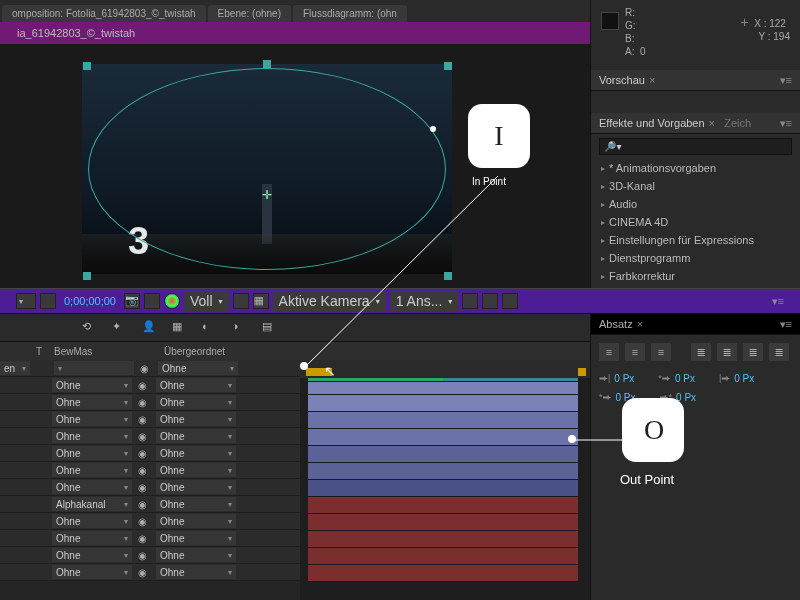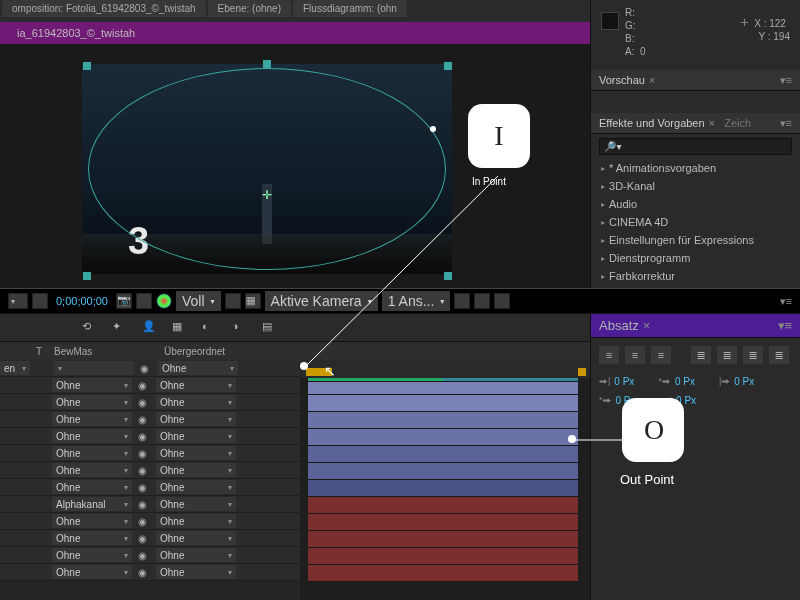--- a/index.html
+++ b/index.html
@@ -1,19 +1,19 @@
 <!DOCTYPE html>
 <html><head>
 <meta charset="utf-8">
 <style>
 * { margin: 0; padding: 0; box-sizing: border-box; font-family: Arial, sans-serif; }
 body { background: #1e1e1e; color: #b0b0b0; font-size: 11px; overflow: hidden; width: 800px; height: 600px; position: relative; }
 .top-area { height: 288px; display: flex; }
 .left-top { width: 590px; position: relative; }
-.tabs-row { height: 22px; background: #2a2a2a; display: flex; align-items: flex-start; padding-left: 2px; gap: 2px; }
+.tabs-row { height: 22px; background: #2a2a2a; display: flex; align-items: flex-end; padding-left: 2px; gap: 2px; }
 .tab { padding: 3px 10px; background: #383838; color: #aaa; font-size: 10px; border-radius: 3px 3px 0 0; cursor: default; }
 .file-row { height: 22px; background: #701a75; display: flex; align-items: center; padding-left: 17px; color: #bbb; font-size: 11px; }
 .preview-area { background: #1a1a1a; height: 244px; position: relative; }
 .preview-canvas { position: absolute; left: 82px; top: 20px; width: 370px; height: 210px; background: #0b1824; }
 .ellipse-mask { position: absolute; left: 88px; top: 24px; width: 358px; height: 202px; border: 1px solid #3aa8a0; border-radius: 50%; pointer-events: none; }
 .handle { position: absolute; width: 8px; height: 8px; background: #3aa8a0; }
 .big3 { position: absolute; left: 128px; top: 176px; color: #e8e8e8; font-size: 38px; font-weight: bold; font-family: "Arial Black", sans-serif; }
 .anchor-marker { position: absolute; left: 262px; top: 144px; width: 12px; height: 12px; color: #8fa; font-size: 12px; }
 .preview-dot { position: absolute; width: 6px; height: 6px; background: #fff; border-radius: 50%; }
 
@@ -23,21 +23,21 @@
 .info-right { line-height: 13px; text-align: left; padding-top: 10px; }
 .plus-icon { color: #888; font-size: 14px; }
 .panel-header { background: #333; padding: 4px 8px; font-size: 11px; color: #ccc; border-bottom: 1px solid #111; }
 .close-x { margin-left: 4px; color: #888; }
 .panel-menu { float: right; color: #888; }
 .search-row { padding: 4px 8px; background: #2a2a2a; }
 .search-input { background: #1e1e1e; border: 1px solid #111; width: 100%; padding: 2px 4px; color: #ccc; font-size: 10px; }
 .effect-item { padding: 3px 10px; font-size: 11px; color: #bbb; cursor: default; display: flex; align-items: center; }
 .effect-item::before { content: "▸"; margin-right: 4px; font-size: 8px; color: #888; }
 
-.toolbar-row { height: 26px; background: #000000; border-top: 1px solid #444; border-bottom: 1px solid #111; display: flex; align-items: center; padding: 0 8px; gap: 4px; }
+.toolbar-row { height: 26px; background: #4c1d95; border-top: 1px solid #444; border-bottom: 1px solid #111; display: flex; align-items: center; padding: 0 16px; gap: 4px; }
 .tb-ctrl { width: 16px; height: 16px; background: #3a3a3a; border: 1px solid #222; }
 .tb-drop { width: 20px; display: flex; align-items: center; }
 .tb-drop::after { content: "▾"; font-size: 8px; margin-left: 2px; }
 .timecode { color: #4fc3f7; font-size: 11px; padding: 0 4px; }
 .tb-select { background: #3a3a3a; padding: 2px 6px; font-size: 14px; color: #ccc; display: flex; align-items: center; }
 .tb-select::after { content: "▾"; margin-left: 6px; font-size: 8px; }
 
 .bottom-area { height: 286px; display: flex; }
 .timeline-left { width: 590px; background: #252525; }
 .absatz-panel { width: 210px; background: #2a2a2a; border-left: 1px solid #111; }
@@ -58,21 +58,21 @@
 .time-tick { position: absolute; top: 10px; font-size: 9px; color: #aaa; }
 .playhead { position: absolute; left: 8px; top: 0; width: 12px; height: 12px; background: #4fc3f7; }
 .track-bar { height: 17px; border-bottom: 1px solid #1a1a1a; }
 .bar-blue1 { background: #7b82b8; }
 .bar-blue2 { background: #6b72a8; }
 .bar-blue3 { background: #5b6298; }
 .bar-blue4 { background: #4b5288; }
 .bar-red { background: #7a2e2e; }
 .bar-green { background: linear-gradient(90deg, #2a6 0%, #2a6 50%, #389 50%); height: 4px; }
 
-.absatz-header { padding: 4px 8px; font-size: 13px; background: #4c1d95; border-bottom: 1px solid #111; }
+.absatz-header { padding: 4px 8px; font-size: 11px; background: #000000; border-bottom: 1px solid #111; }
 .align-row { display: flex; gap: 6px; padding: 8px; }
 .align-btn { width: 20px; height: 18px; background: #3a3a3a; display: flex; align-items: center; justify-content: center; }
 .indent-row { display: flex; gap: 24px; padding: 4px 8px; font-size: 10px; color: #4fc3f7; }
 .indent-item { display: flex; align-items: center; gap: 4px; }
 .indent-item .lbl { color: #888; font-size: 9px; }
 
 .callout { position: absolute; background: #fff; border-radius: 14px; padding: 16px 22px; color: #222; font-size: 18px; text-align: center; z-index: 100; }
 .callout-key { font-size: 28px; font-family: Georgia, serif; }
 .small-dot { position: absolute; width: 8px; height: 8px; background: #fff; border-radius: 50%; z-index: 99; }
 svg.line { position: absolute; z-index: 99; pointer-events: none; }

